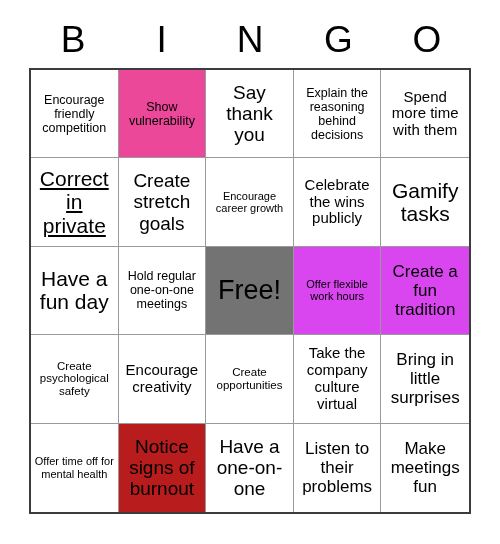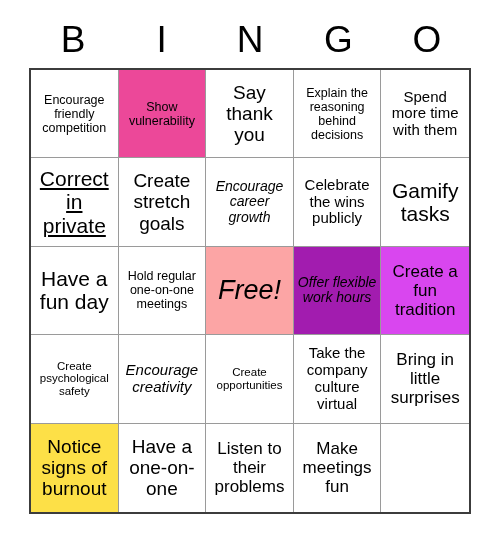--- a/index.html
+++ b/index.html
@@ -69,21 +69,21 @@
   .cell-text {
     display: block;
     width: 100%;
     line-height: 1.12;
     word-wrap: break-word;
     overflow-wrap: break-word;
     hyphens: none;
   }
   .fs-11 { font-size: 11.5px; }
   .fs-12 { font-size: 12.5px; }
-  .fs-13 { font-size: 14px; font-style: italic; }
+  .fs-13 { font-size: 11px; }
   .fs-15 { font-size: 15px; }
   .fs-17 { font-size: 17px; }
   .fs-19 { font-size: 19px; }
   .fs-21 { font-size: 21px; }
   .fs-free { font-size: 27px; }
 </style>
 </head>
 <body style="background: rgb(255, 255, 255); color: rgb(0, 0, 0);">
 
 <div id="bingo-card">
@@ -128,47 +128,50 @@
     <div class="bingo-cell" style="border-right-color: rgb(154, 154, 154); border-bottom-color: rgb(154, 154, 154); background: rgb(255, 255, 255);">
         <span class="cell-text fs-21">Gamify tasks</span>
       </div>
 
     <div class="bingo-cell" style="border-right-color: rgb(154, 154, 154); border-bottom-color: rgb(154, 154, 154); background: rgb(255, 255, 255);">
         <span class="cell-text fs-21">Have a fun day</span>
       </div>
     <div class="bingo-cell" style="border-right-color: rgb(154, 154, 154); border-bottom-color: rgb(154, 154, 154); background: rgb(255, 255, 255);">
         <span class="cell-text fs-12">Hold regular one-on-one meetings</span>
       </div>
-    <div class="bingo-cell" style="border-right-color: rgb(154, 154, 154); border-bottom-color: rgb(154, 154, 154); background: #fca5a5; font-style: italic;">
+    <div class="bingo-cell" style="border-right-color: rgb(154, 154, 154); border-bottom-color: rgb(154, 154, 154); background: #737373;">
         <span class="cell-text fs-free">Free!</span>
       </div>
-    <div class="bingo-cell" style="border-right-color: rgb(154, 154, 154); border-bottom-color: rgb(154, 154, 154); background: #a21caf;">
+    <div class="bingo-cell" style="border-right-color: rgb(154, 154, 154); border-bottom-color: rgb(154, 154, 154); background: #d946ef;">
         <span class="cell-text fs-13">Offer flexible work hours</span>
       </div>
     <div class="bingo-cell" style="border-right-color: rgb(154, 154, 154); border-bottom-color: rgb(154, 154, 154); background: #d946ef;">
         <span class="cell-text fs-17">Create a fun tradition</span>
       </div>
 
     <div class="bingo-cell" style="border-right-color: rgb(154, 154, 154); border-bottom-color: rgb(154, 154, 154); background: rgb(255, 255, 255);">
         <span class="cell-text fs-11">Create psychological safety</span>
       </div>
-    <div class="bingo-cell" style="border-right-color: rgb(154, 154, 154); border-bottom-color: rgb(154, 154, 154); background: rgb(255, 255, 255); font-style: italic;">
+    <div class="bingo-cell" style="border-right-color: rgb(154, 154, 154); border-bottom-color: rgb(154, 154, 154); background: rgb(255, 255, 255);">
         <span class="cell-text fs-15">Encourage creativity</span>
       </div>
     <div class="bingo-cell" style="border-right-color: rgb(154, 154, 154); border-bottom-color: rgb(154, 154, 154); background: rgb(255, 255, 255);">
         <span class="cell-text fs-11">Create opportunities</span>
       </div>
     <div class="bingo-cell" style="border-right-color: rgb(154, 154, 154); border-bottom-color: rgb(154, 154, 154); background: rgb(255, 255, 255); align-items: center;">
         <span class="cell-text fs-15">Take the company culture virtual</span>
       </div>
     <div class="bingo-cell" style="border-right-color: rgb(154, 154, 154); border-bottom-color: rgb(154, 154, 154); background: rgb(255, 255, 255);">
         <span class="cell-text fs-17">Bring in little surprises</span>
       </div>
 
-    <div class="bingo-cell" style="border-right-color: rgb(154, 154, 154); border-bottom-color: rgb(154, 154, 154); background: #fde047;">
+    <div class="bingo-cell" style="border-right-color: rgb(154, 154, 154); border-bottom-color: rgb(154, 154, 154); background: rgb(255, 255, 255);">
+        <span class="cell-text fs-13">Offer time off for mental health</span>
+      </div>
+    <div class="bingo-cell" style="border-right-color: rgb(154, 154, 154); border-bottom-color: rgb(154, 154, 154); background: #b91c1c;">
         <span class="cell-text fs-19">Notice signs of burnout</span>
       </div>
     <div class="bingo-cell" style="border-right-color: rgb(154, 154, 154); border-bottom-color: rgb(154, 154, 154); background: rgb(255, 255, 255);">
         <span class="cell-text fs-19">Have a one-on-one</span>
       </div>
     <div class="bingo-cell" style="border-right-color: rgb(154, 154, 154); border-bottom-color: rgb(154, 154, 154); background: rgb(255, 255, 255);">
         <span class="cell-text fs-17">Listen to their problems</span>
       </div>
     <div class="bingo-cell" style="border-right-color: rgb(154, 154, 154); border-bottom-color: rgb(154, 154, 154); background: rgb(255, 255, 255);">
         <span class="cell-text fs-17">Make meetings fun</span>

